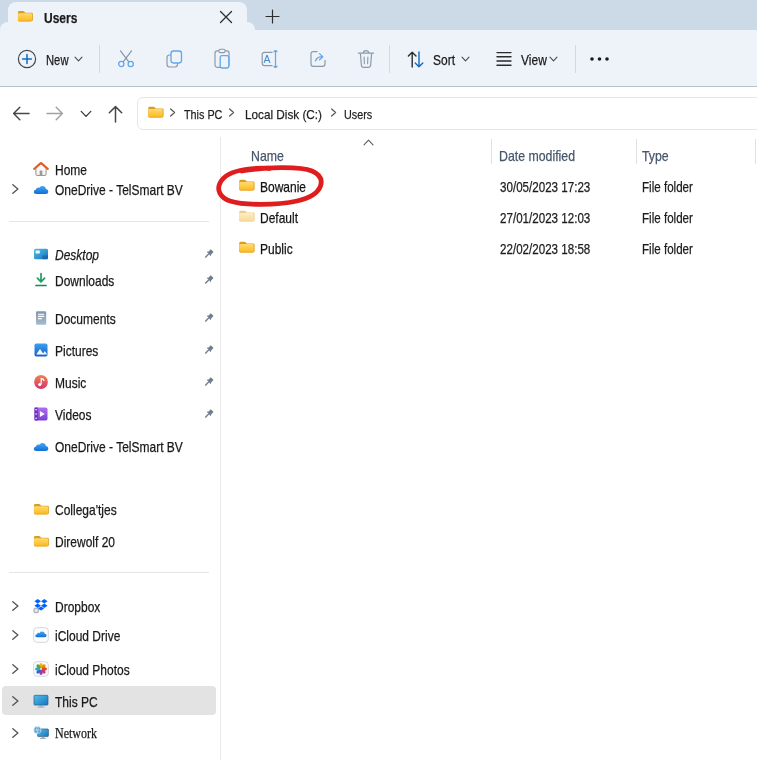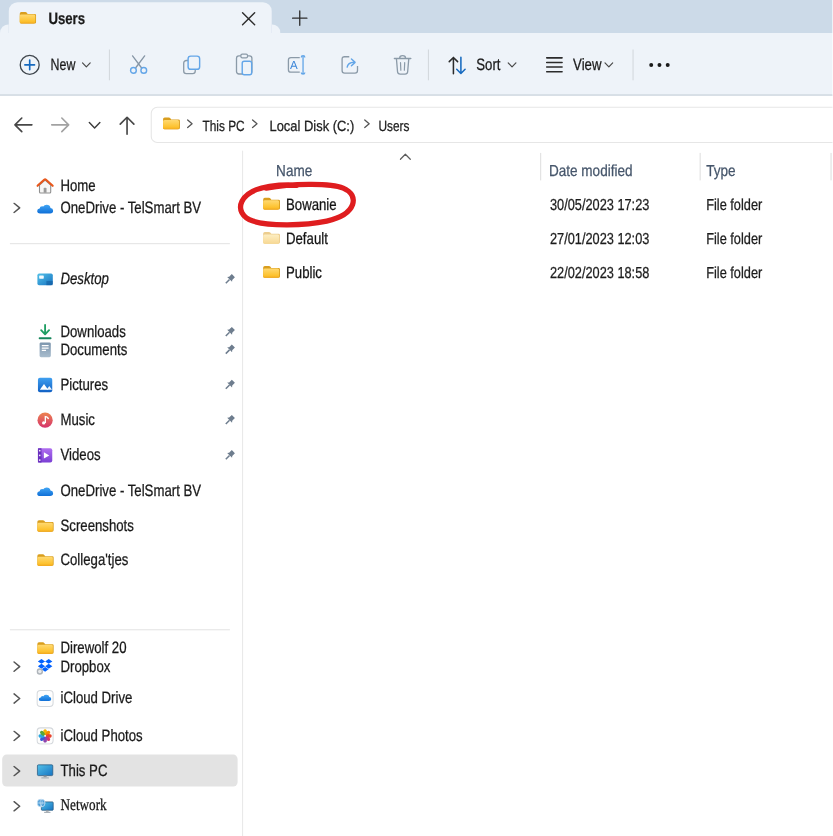--- a/index.html
+++ b/index.html
@@ -218,21 +218,21 @@
       <rect x="9.2" y="9.4" width="5.8" height="3.9" fill="#0d4f91" opacity="0.45"></rect>
     </svg>
     <div class="txt">Desktop</div>
     <svg class="pin" viewBox="0 0 11 11">
         <g transform="rotate(45 5.5 5.5)">
           <path d="M3.6 0.9 h3.8 v3.3 l1.1 1.3 h-6 l1.1-1.3 z" fill="#6e7d8e"></path>
           <path d="M5.5 5.6 V10.2" stroke="#6e7d8e" stroke-width="1.3"></path>
         </g>
       </svg>
   </div>
-  <div class="sideitem" style="top:286px;">
+  <div class="sideitem" style="top:264px;">
     <svg class="ico" viewBox="0 0 16 16">
       <path d="M8 1.5 V9.6 M4.4 6.2 L8 9.9 L11.6 6.2" fill="none" stroke="#1f9e63" stroke-width="1.7" stroke-linecap="round" stroke-linejoin="round"></path>
       <path d="M3 13.5 H13" stroke="#15865b" stroke-width="1.7" stroke-linecap="round"></path>
     </svg>
     <div class="txt">Downloads</div>
     <svg class="pin" viewBox="0 0 11 11">
         <g transform="rotate(45 5.5 5.5)">
           <path d="M3.6 0.9 h3.8 v3.3 l1.1 1.3 h-6 l1.1-1.3 z" fill="#6e7d8e"></path>
           <path d="M5.5 5.6 V10.2" stroke="#6e7d8e" stroke-width="1.3"></path>
         </g>
@@ -295,35 +295,28 @@
           <path d="M5.5 5.6 V10.2" stroke="#6e7d8e" stroke-width="1.3"></path>
         </g>
       </svg>
   </div>
   <div class="sideitem" style="top:430px;">
     <svg class="ico" viewBox="0 0 16 16">
       <path d="M4.1 13 h8.4 q2.8 0 2.8-2.5 q0-2.2-2.4-2.5 q-0.5-2.9-3.5-2.9 q-2.2 0-3.1 1.7 q-0.4-0.2-1-0.2 q-2 0-2.3 2 q-2.2 0.3-2.2 2.2 q0 2.2 2.7 2.2 z" fill="url(#cloudg)"></path>
     </svg>
     <div class="txt">OneDrive - TelSmart BV</div>
   </div>
-  <div class="sideitem" style="top:461.5px;">
-    <svg class="ico" style="height:14px" viewBox="0 0 20 17">
-      <path d="M1.2 4 q0-1.8 1.8-1.8 h4.6 q0.9 0 1.4 0.6 l1.2 1.5 h8 q1.6 0 1.6 1.6 v7.5 q0 1.8-1.8 1.8 h-15 q-1.8 0-1.8-1.8 z" fill="#d99e1e"></path>
-      <rect x="1.2" y="5" width="17.6" height="10.3" rx="1.7" fill="url(#fg)"></rect>
-    </svg>
-    <div class="txt">Screenshots</div>
-  </div>
   <div class="sideitem" style="top:493px;">
     <svg class="ico" style="height:14px" viewBox="0 0 20 17">
       <path d="M1.2 4 q0-1.8 1.8-1.8 h4.6 q0.9 0 1.4 0.6 l1.2 1.5 h8 q1.6 0 1.6 1.6 v7.5 q0 1.8-1.8 1.8 h-15 q-1.8 0-1.8-1.8 z" fill="#d99e1e"></path>
       <rect x="1.2" y="5" width="17.6" height="10.3" rx="1.7" fill="url(#fg)"></rect>
     </svg>
     <div class="txt">Collega'tjes</div>
   </div>
-  <div class="sideitem" style="top:525px;margin-top:48px;">
+  <div class="sideitem" style="top:525px;">
     <svg class="ico" style="height:14px" viewBox="0 0 20 17">
       <path d="M1.2 4 q0-1.8 1.8-1.8 h4.6 q0.9 0 1.4 0.6 l1.2 1.5 h8 q1.6 0 1.6 1.6 v7.5 q0 1.8-1.8 1.8 h-15 q-1.8 0-1.8-1.8 z" fill="#d99e1e"></path>
       <rect x="1.2" y="5" width="17.6" height="10.3" rx="1.7" fill="url(#fg)"></rect>
     </svg>
     <div class="txt">Direwolf 20</div>
   </div>
   <div class="abs" style="left:9px;top:572px;width:200px;height:1px;background:#e5e5e5;"></div>
 
   <div class="sideitem" style="top:589.5px;">
     <svg class="chev" viewBox="0 0 10 10">

